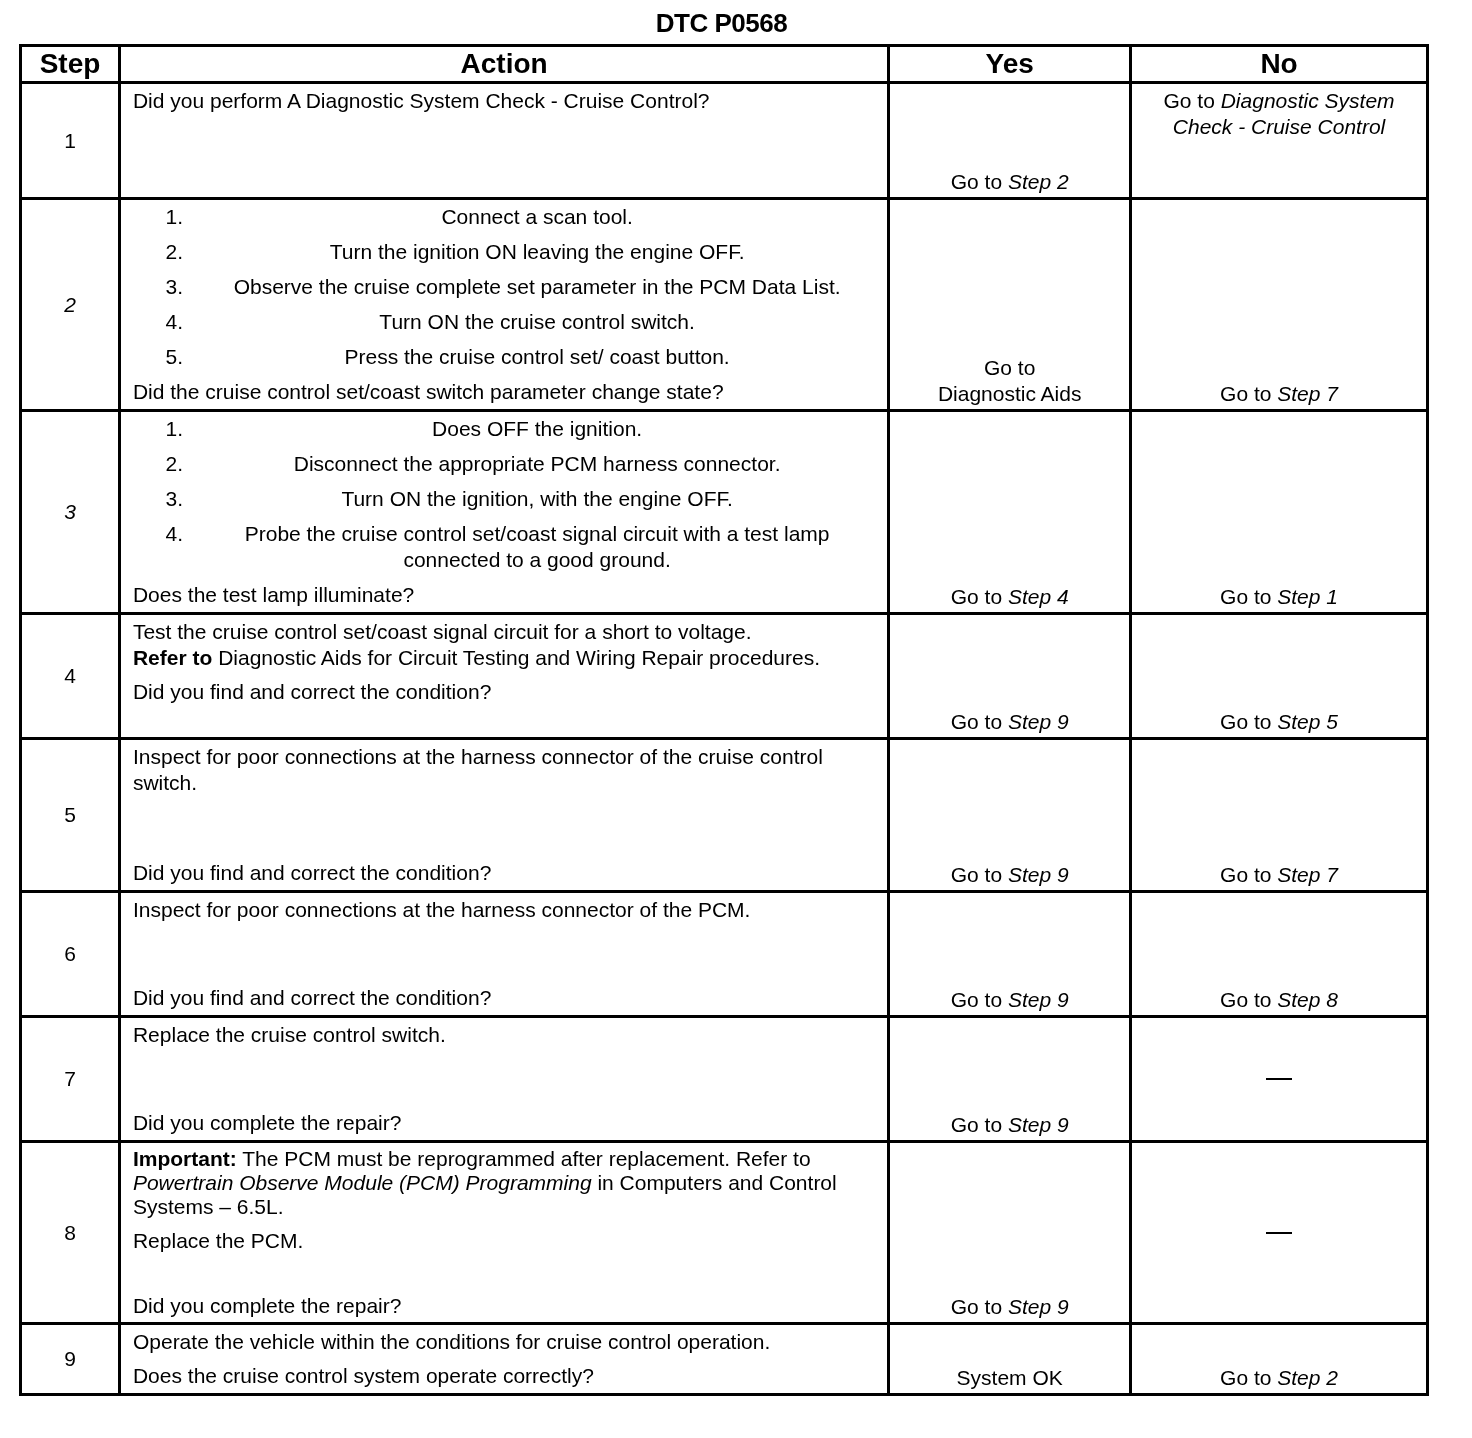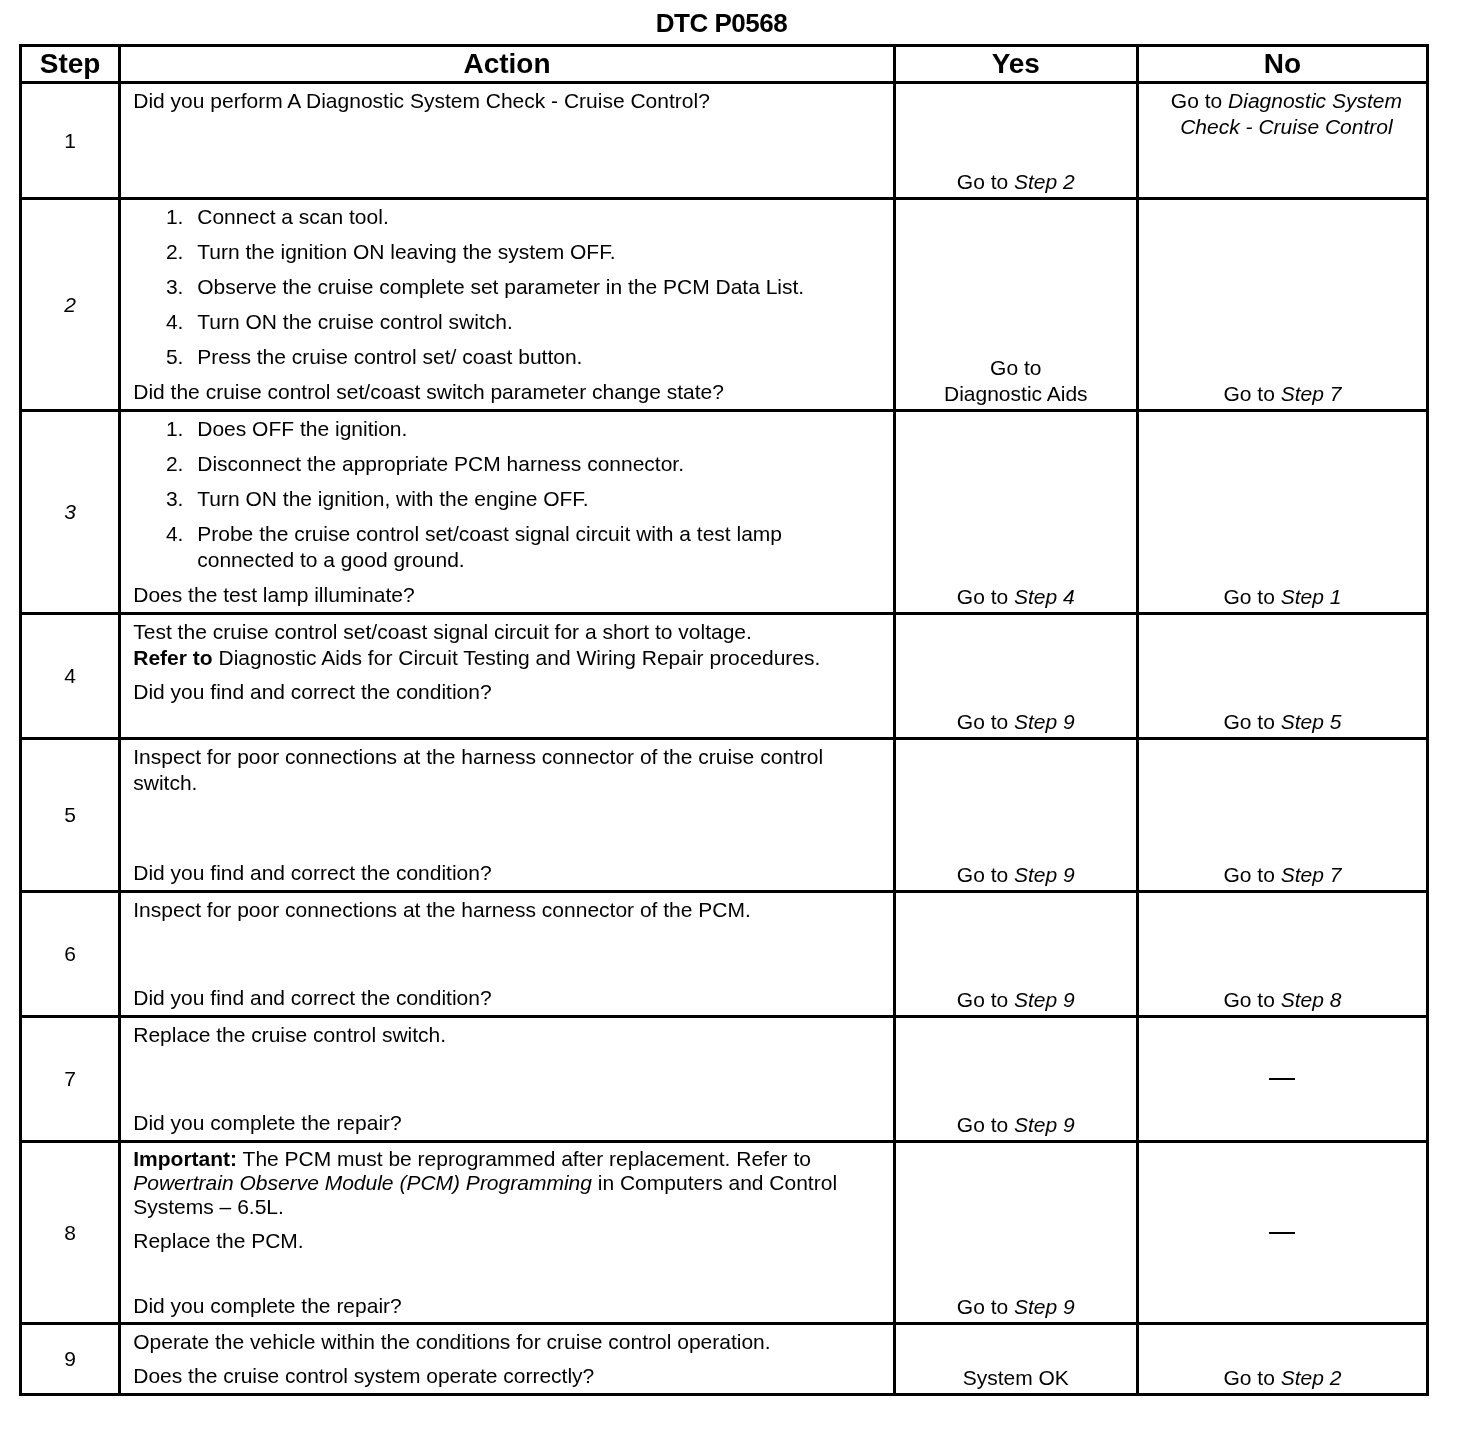--- a/index.html
+++ b/index.html
@@ -11,21 +11,21 @@
   .c-step { width:99px; text-align:center; vertical-align:middle; }
   .c-act { width:794px; vertical-align:top; padding:4px 10px 4px 12px !important; }
   .c-yes { width:251px; text-align:center; vertical-align:bottom; padding-bottom:2px !important; }
   .c-no { width:250px; text-align:center; vertical-align:bottom; padding-bottom:2px !important; }
   .c-no.top { vertical-align:top; padding-top:4px !important; }
   .c-no.mid, .c-yes.mid { vertical-align:middle; }
   .it { font-style:italic; }
   .b { font-weight:bold; }
   .para { margin:0 0 8px 0; }
   .para:last-child { margin-bottom:0; }
-  ol { margin:0 0 8px 0; padding-left:56px; }
+  ol { margin:0 0 8px 0; padding-left:56px;text-align:center; }
   ol li { margin-bottom:9px; padding-left:8px; }
   ol li:last-child { margin-bottom:9px; }
   .dash { display:inline-block; width:26px; height:2px; background:#000; vertical-align:middle; }
 </style>
 </head>
 <body>
 
 <div class="title">DTC P0568</div>
 
 <table class="dtc">
@@ -40,31 +40,31 @@
   <tbody>
 
     <tr style="height:116px;">
       <td class="c-step">1</td>
       <td class="c-act">
         <div class="para">Did you perform A Diagnostic System Check - Cruise Control?</div>
       </td>
       <td class="c-yes">
         <span>Go to </span><span class="it">Step 2</span>
       </td>
-      <td class="c-no top" style="padding:4px 20px 0 28px;">
+      <td class="c-no top" style="padding:4px 28px 0 28px;">
         <span>Go to </span><span class="it">Diagnostic System Check - Cruise Control</span>
       </td>
     </tr>
 
     <tr style="height:211px;">
       <td class="c-step it">2</td>
       <td class="c-act">
         <ol style="margin-top:0;">
           <li>Connect a scan tool.</li>
-          <li>Turn the ignition ON leaving the system OFF.</li>
+          <li>Turn the ignition ON leaving the engine OFF.</li>
           <li>Observe the cruise complete set parameter in the PCM Data List.</li>
           <li>Turn ON the cruise control switch.</li>
           <li>Press the cruise control set/ coast button.</li>
         </ol>
         <div class="para">Did the cruise control set/coast switch parameter change state?</div>
       </td>
       <td class="c-yes">
         <div>Go to</div>
         <div>Diagnostic Aids</div>
       </td>

